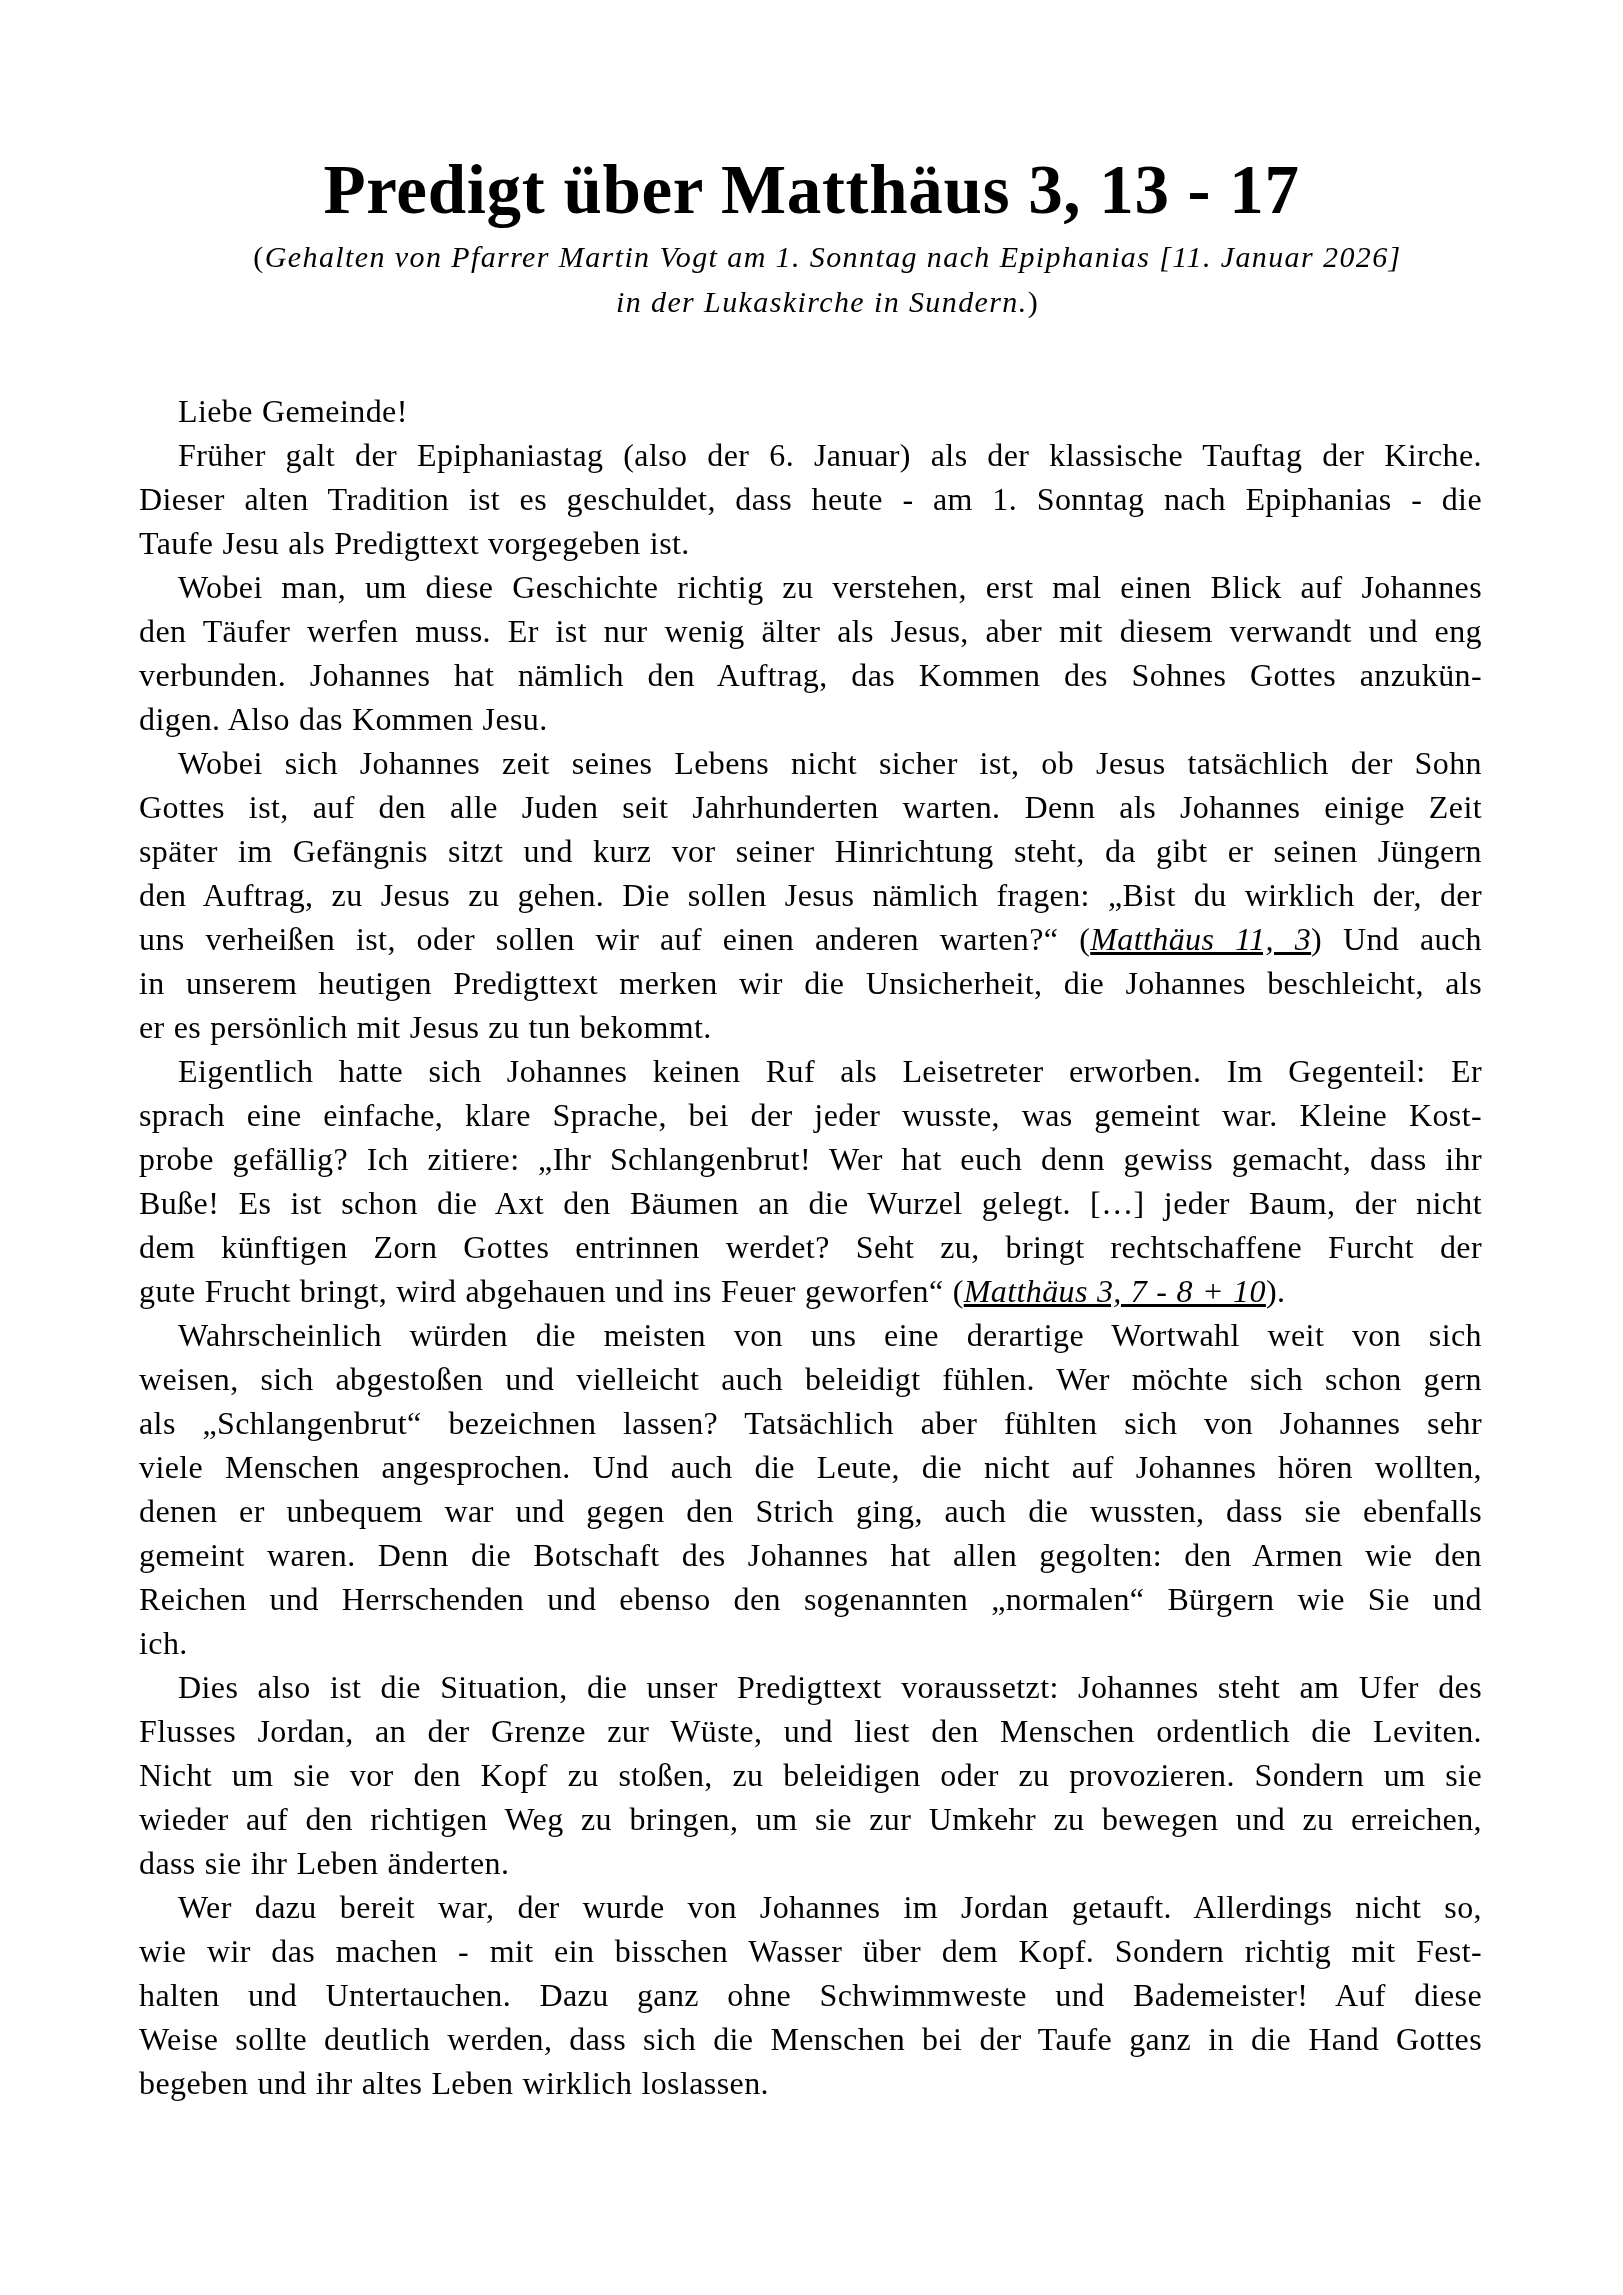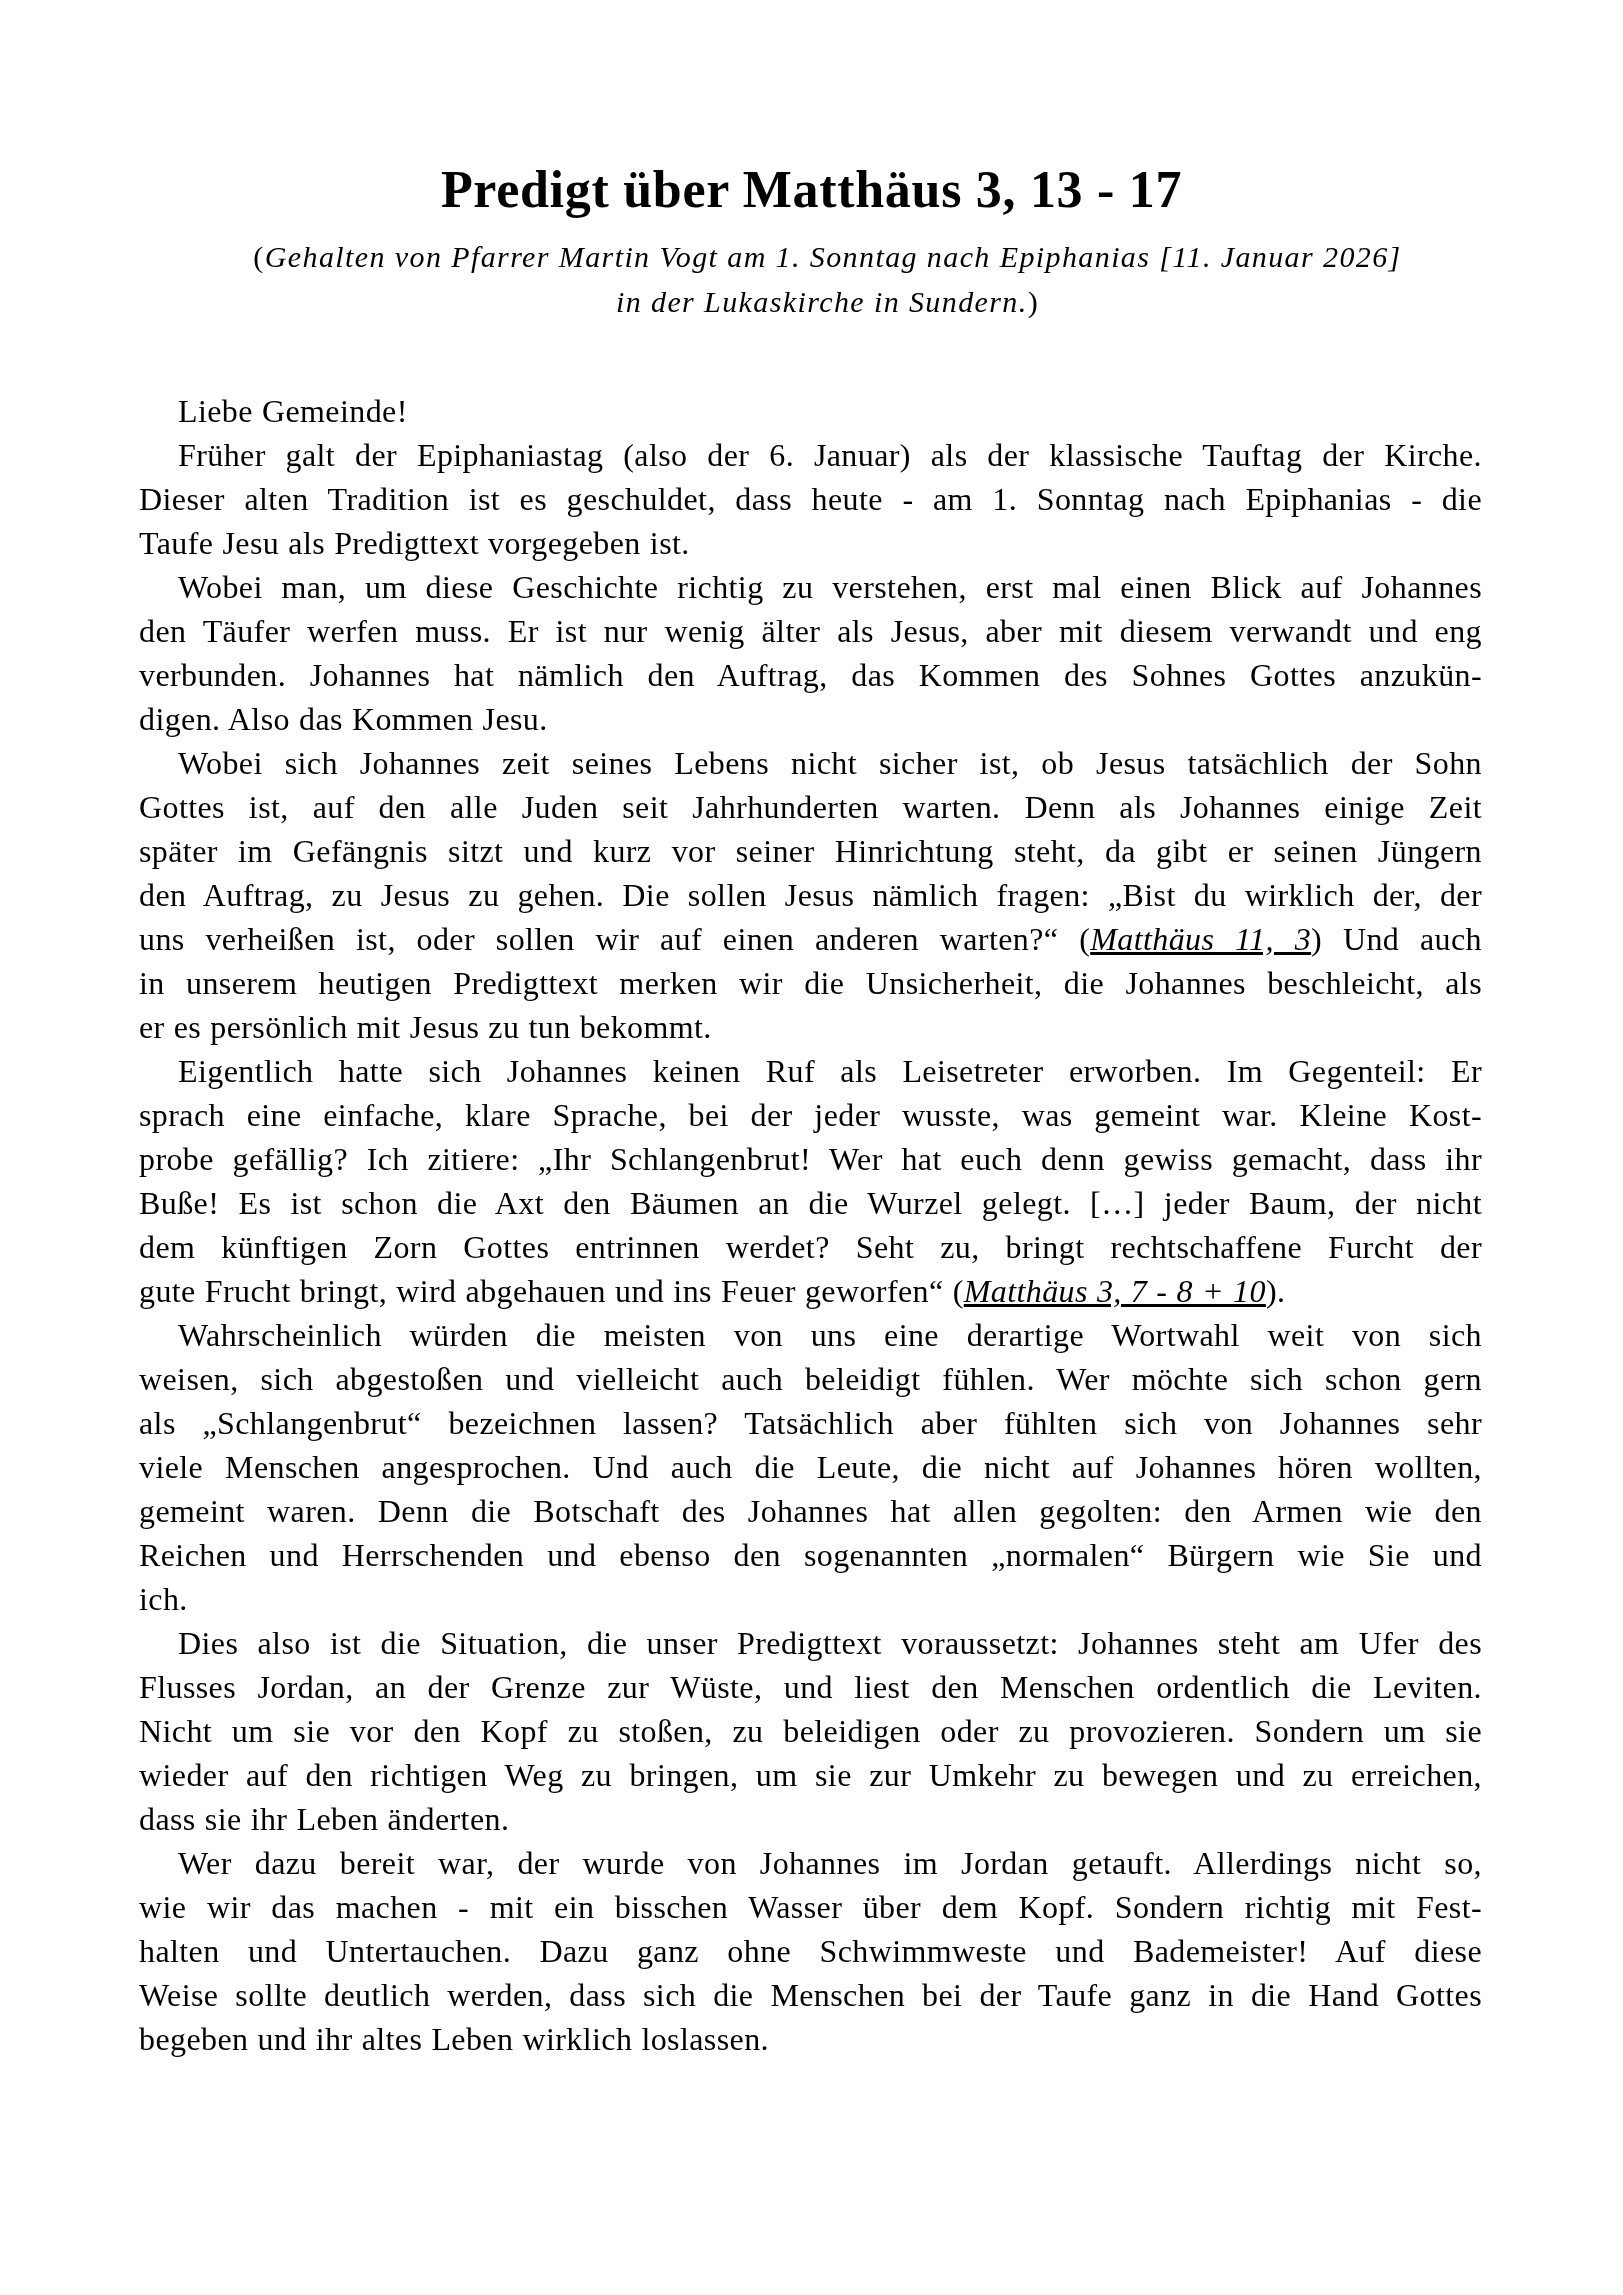--- a/index.html
+++ b/index.html
@@ -22,21 +22,21 @@
     background: #ffffff;
   }
   .title {
     position: absolute;
     left: 0;
     width: 1623px;
     top: 154px;
     text-align: center;
     font-family: "Liberation Serif", serif;
     font-weight: bold;
-    font-size: 52px;
+    font-size: 69px;
     line-height: 72px;
     letter-spacing: 0.7px;
     margin: 0;
   }
   .subtitle {
     position: absolute;
     left: 0;
     width: 1623px;
     top: 234px;
     text-align: center;
@@ -122,20 +122,21 @@
         <span class="ln">probe gefällig? Ich zitiere: „Ihr Schlangenbrut! Wer hat euch denn gewiss gemacht, dass ihr</span>
         <span class="ln">Buße! Es ist schon die Axt den Bäumen an die Wurzel gelegt. […] jeder Baum, der nicht</span>
         <span class="ln">dem künftigen Zorn Gottes entrinnen werdet? Seht zu, bringt rechtschaffene Furcht der</span>
         <span class="ln last"><span>gute Frucht bringt, wird abgehauen und ins Feuer geworfen“ (</span><span class="cite">Matthäus 3, 7 - 8 + 10</span><span>).</span></span>
       </div>
       <div class="para">
         <span class="ln">Wahrscheinlich würden die meisten von uns eine derartige Wortwahl weit von sich</span>
         <span class="ln">weisen, sich abgestoßen und vielleicht auch beleidigt fühlen. Wer möchte sich schon gern</span>
         <span class="ln">als „Schlangenbrut“ bezeichnen lassen? Tatsächlich aber fühlten sich von Johannes sehr</span>
         <span class="ln">viele Menschen angesprochen. Und auch die Leute, die nicht auf Johannes hören wollten,</span>
+        <span class="ln">denen er unbequem war und gegen den Strich ging, auch die wussten, dass sie ebenfalls</span>
         <span class="ln">gemeint waren. Denn die Botschaft des Johannes hat allen gegolten: den Armen wie den</span>
         <span class="ln">Reichen und Herrschenden und ebenso den sogenannten „normalen“ Bürgern wie Sie und</span>
         <span class="ln last">ich.</span>
       </div>
       <div class="para">
         <span class="ln">Dies also ist die Situation, die unser Predigttext voraussetzt: Johannes steht am Ufer des</span>
         <span class="ln">Flusses Jordan, an der Grenze zur Wüste, und liest den Menschen ordentlich die Leviten.</span>
         <span class="ln">Nicht um sie vor den Kopf zu stoßen, zu beleidigen oder zu provozieren. Sondern um sie</span>
         <span class="ln">wieder auf den richtigen Weg zu bringen, um sie zur Umkehr zu bewegen und zu erreichen,</span>
         <span class="ln last">dass sie ihr Leben änderten.</span>

